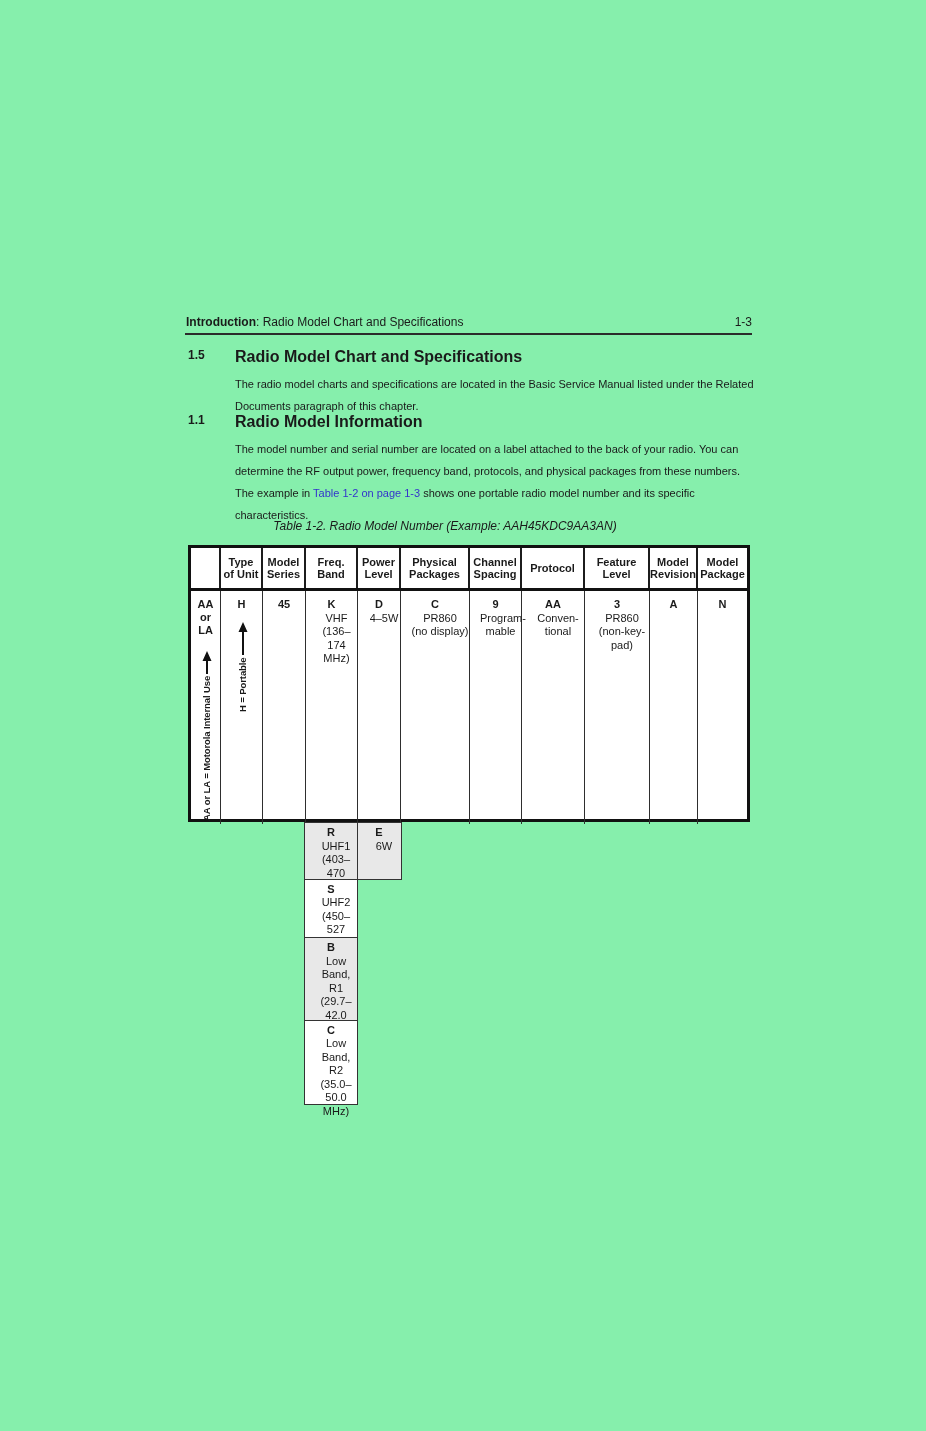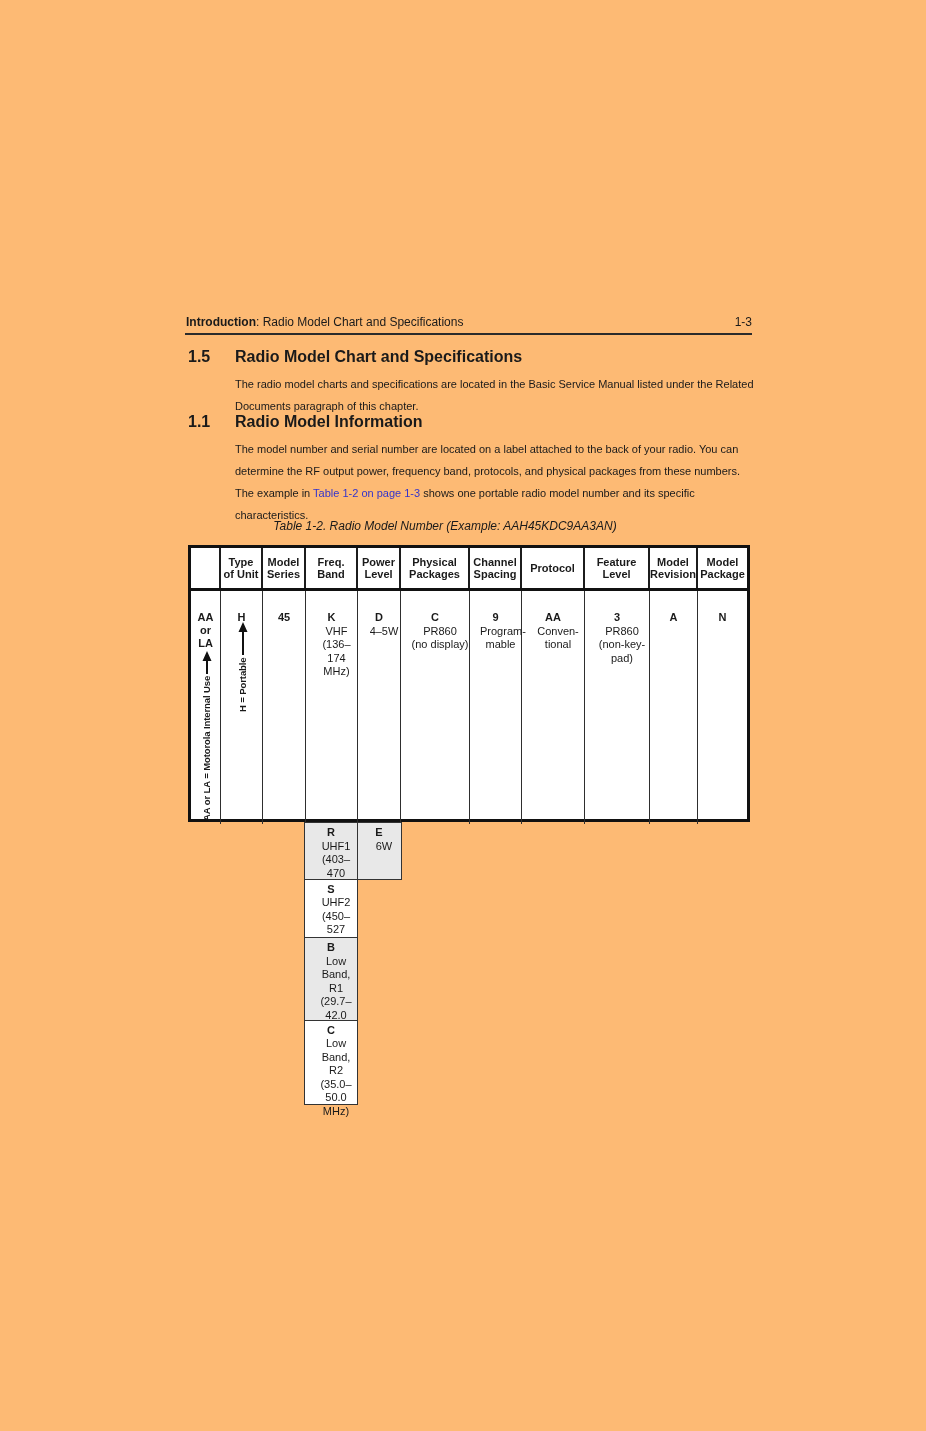--- a/index.html
+++ b/index.html
@@ -6,21 +6,21 @@
   html, body { background: #ffffff; }
   body {
     font-family: "Liberation Sans", sans-serif;
     color: #1a1a1a;
     -webkit-font-smoothing: antialiased;
   }
   #page {
     position: relative;
     width: 926px;
     height: 1431px;
-    background: #fdba74;
+    background: #86efac;
     overflow: hidden;
   }
 
   
   .run-head {
     position: absolute; left: 186px; top: 315px; width: 566px;
     font-size: 12px; line-height: 14px;
   }
   .run-head .bold { font-weight: bold; }
   .page-num {
@@ -28,21 +28,21 @@
     font-size: 12px;
   }
   .head-rule {
     position: absolute; left: 185px; top: 333px; width: 567px; height: 2px;
     background: #2b2b2b;
   }
 
   
   .sec-num {
     position: absolute; left: 188px;
-    font-size: 16px; font-weight: bold;
+    font-size: 12px; font-weight: bold;
   }
   .sec-title {
     position: absolute; left: 235px;
     font-size: 16px; font-weight: bold;
   }
   .para {
     position: absolute; left: 235px; width: 520px;
     font-size: 11px; line-height: 22px;
   }
   .link { color: #3333cc; cursor: pointer; }
@@ -71,21 +71,21 @@
     font-size: 11px; font-weight: bold; line-height: 12.5px;
     padding: 1px 1px;
   }
   .thead .hcell:last-child { border-right: none; }
   .tbody { height: 233px; }
   .bcell {
     position: relative;
     border-right: 1.5px solid #2e2e2e;
     text-align: center;
     font-size: 11px; line-height: 13.5px;
-    padding-top: 20px;
+    padding-top: 7px;
   }
   .bcell:last-child { border-right: none; }
   .code { font-weight: bold; display: block; }
   .desc { white-space: pre-line; display: block; margin-left: 10px; }
   .codes { white-space: pre-line; font-weight: bold; display: block; line-height: 13px; }
 
   
   .vnote {
     position: absolute;
     transform: rotate(-90deg);

